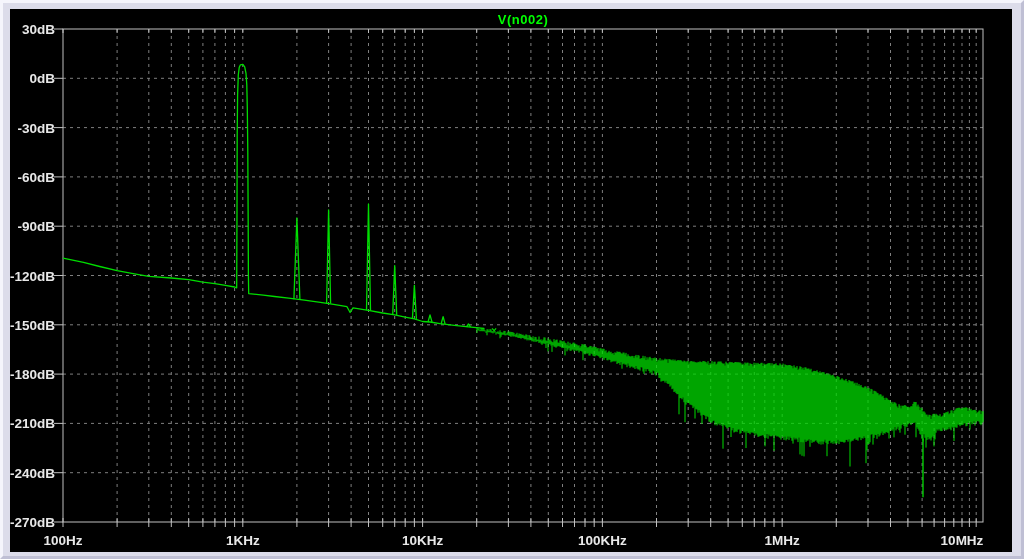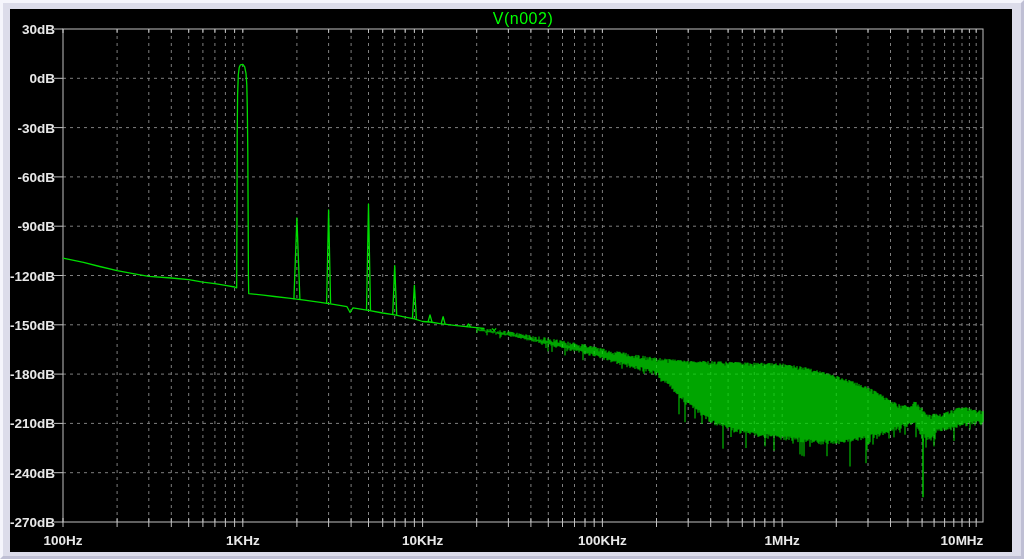--- a/index.html
+++ b/index.html
@@ -5,21 +5,21 @@
   html,body{margin:0;padding:0;background:#555;}
   .stage{position:relative;width:1024px;height:559px;overflow:hidden;
          font-family:"Liberation Sans",sans-serif;}
   .frame{position:absolute;left:0;top:0;width:1024px;height:559px;box-sizing:border-box;
          background:#dcdcea;
          border-top:3px solid #f5f5fc;border-left:3px solid #f5f5fc;
          border-right:3px solid #bfbfd4;border-bottom:3px solid #bfbfd4;}
   .screen{position:absolute;left:10px;top:9px;width:1002px;height:543px;background:#000;}
   .titlebar{position:absolute;left:63px;top:9px;width:920px;height:20px;
             display:flex;align-items:center;justify-content:center;}
-  .trace-label{font-size:16px;font-weight:normal;letter-spacing:0.5px;}
+  .trace-label{font-size:13px;font-weight:bold;letter-spacing:0.5px;}
   svg{position:absolute;left:0;top:0;}
   text{font-family:"Liberation Sans",sans-serif;font-weight:bold;}
 </style>
 </head>
 <body>
 
 <div class="stage">
   <div class="frame"></div>
   <div class="screen"></div>
   <div class="titlebar">

